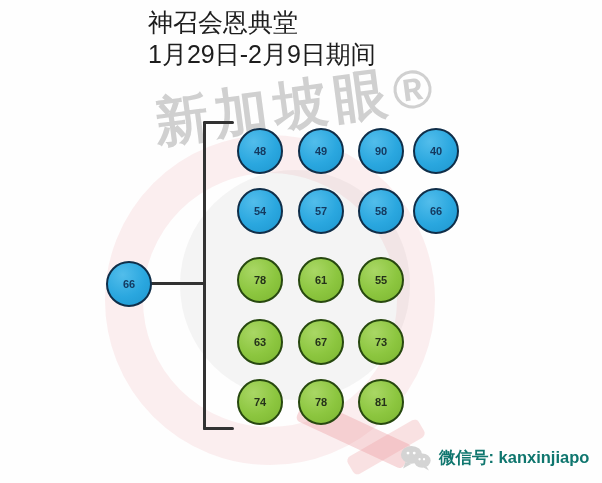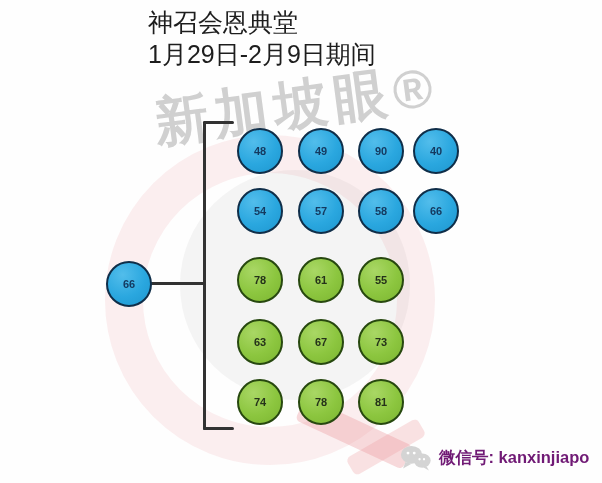--- a/index.html
+++ b/index.html
@@ -85,21 +85,21 @@
     background: radial-gradient(circle at 35% 28%, #a9d765 0%, #8cc63f 55%, #7cb531 100%);
     border: 2.5px solid #27480f;
     color: #25321a;
   }
   .node.root { left: 106px; top: 261px; }
 
   
   .footer {
     position: absolute; left: 400px; top: 444px;
     display: flex; align-items: center; gap: 7px;
-    color: #701a75; font-size: 16.5px; font-weight: 600;
+    color: #0f766e; font-size: 16.5px; font-weight: 600;
     z-index: 2;
     white-space: nowrap;
   }
 </style>
 </head>
 <body>
 
 <div class="stage">
 
   <div class="wm-gray-disc"></div>

